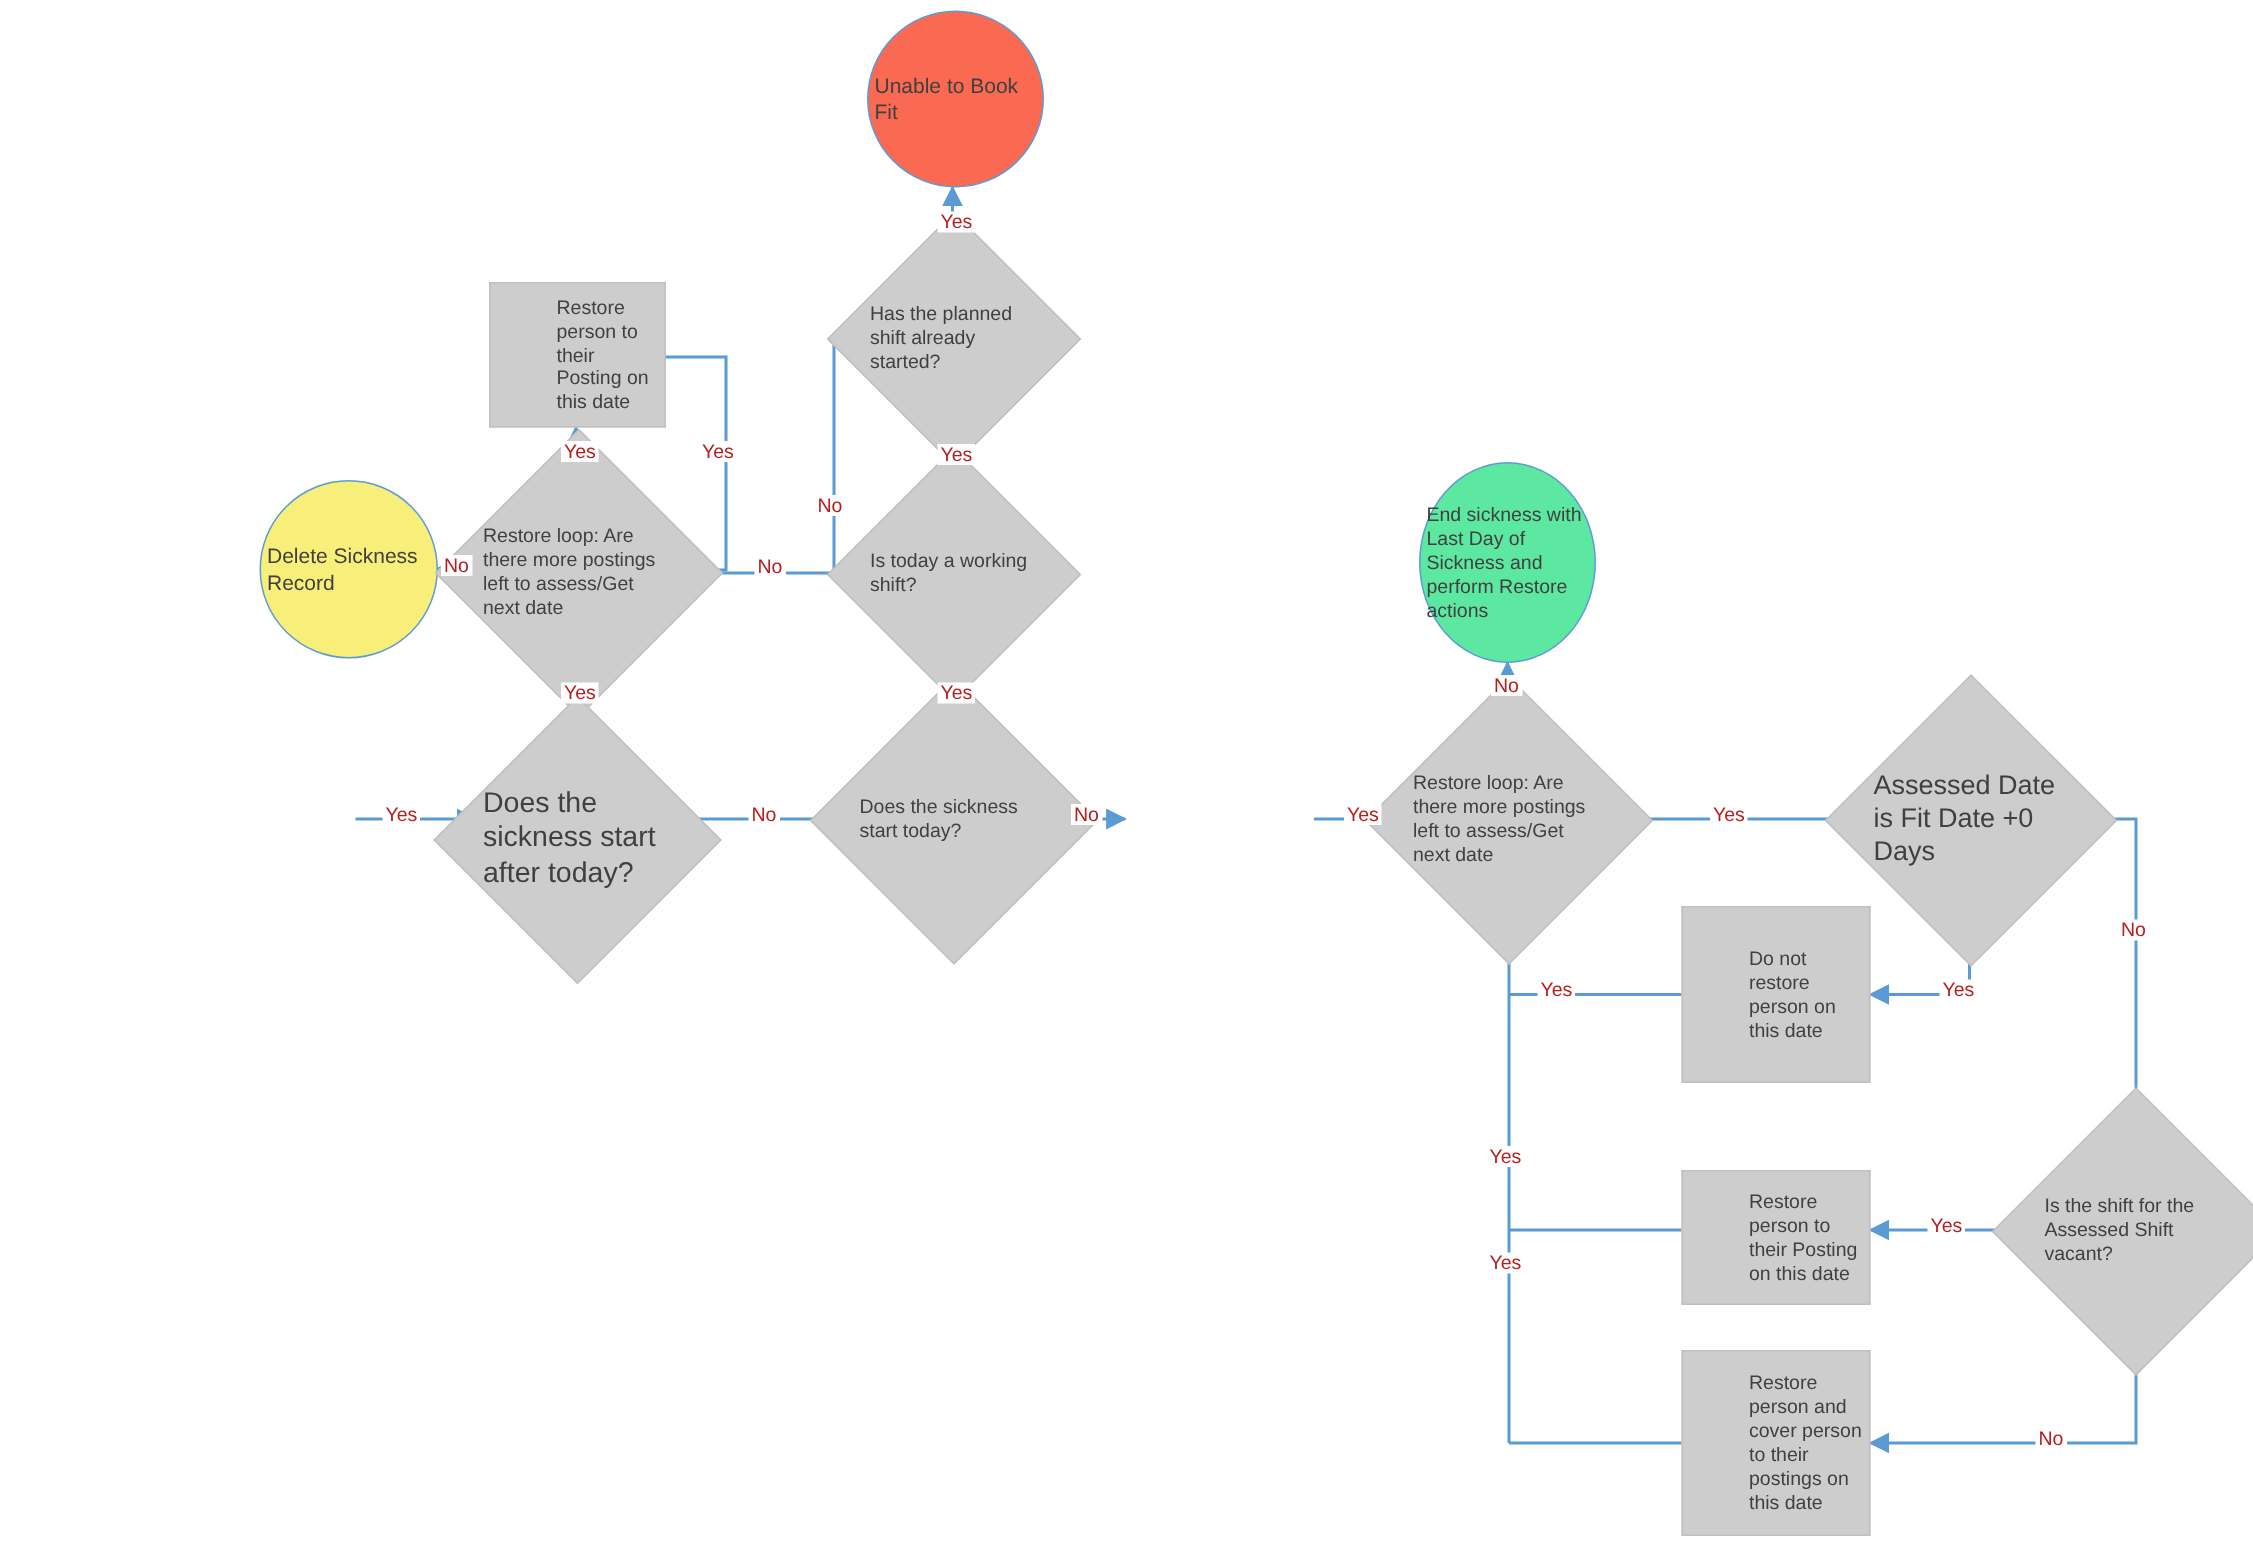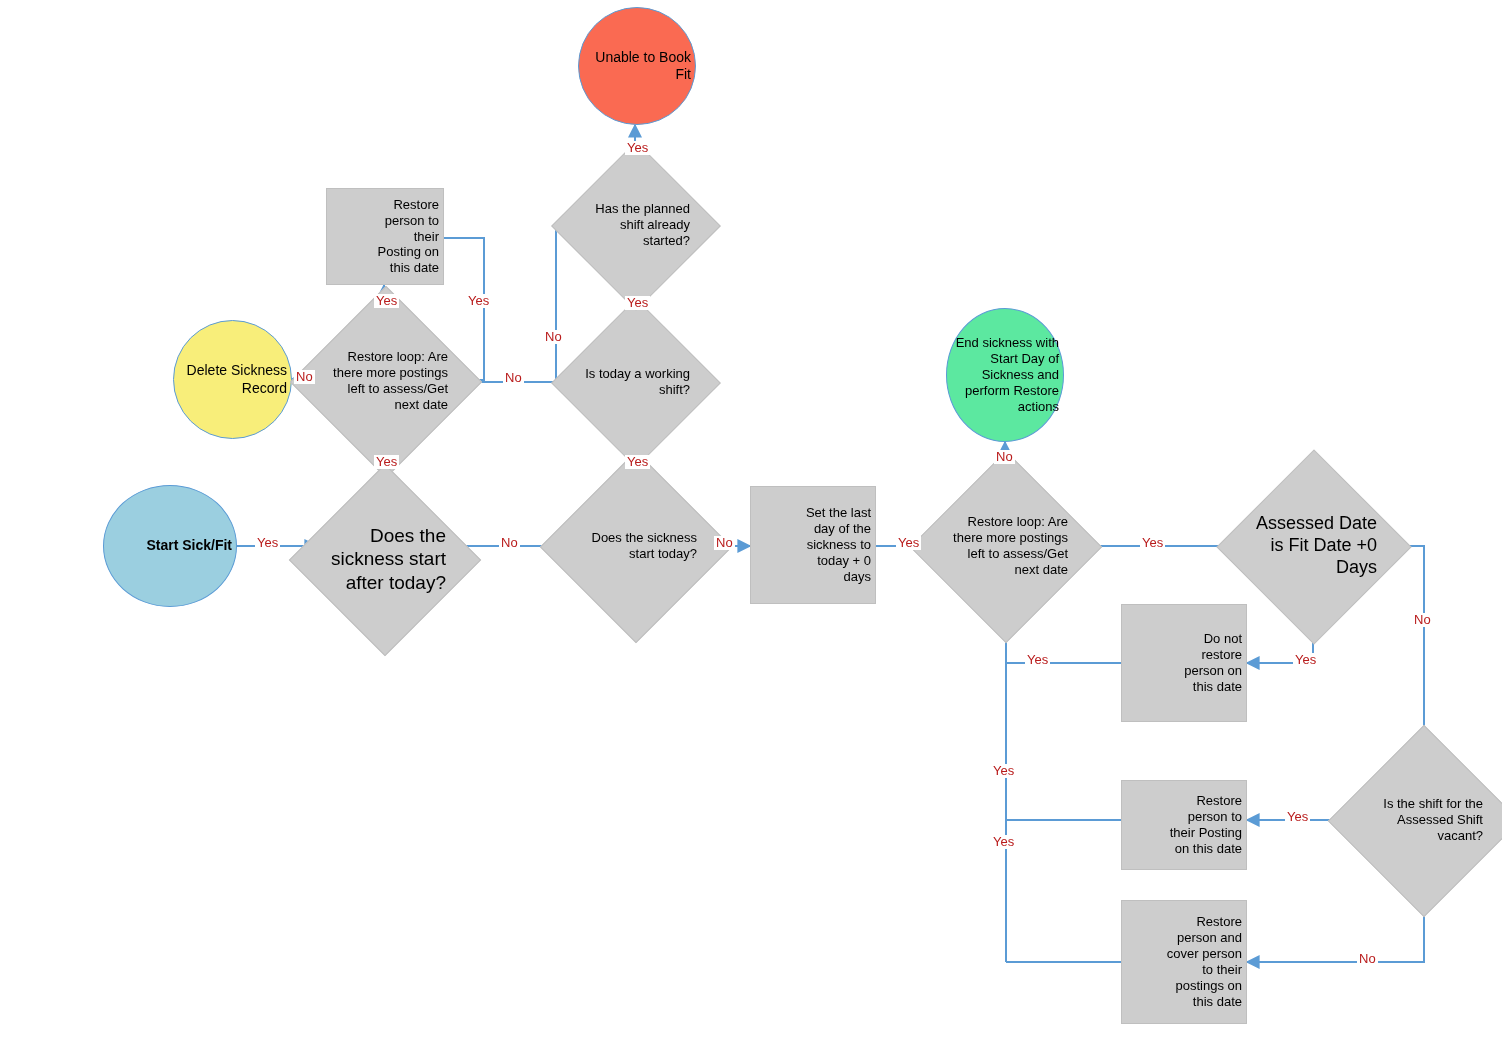--- a/index.html
+++ b/index.html
@@ -1,21 +1,21 @@
 <!DOCTYPE html>
 <html><head>
 <meta charset="utf-8">
 <style>
   html,body{margin:0;padding:0;background:#ffffff;}
   body{width:1502px;height:1043px;position:relative;overflow:hidden;
        font-family:"Liberation Sans","DejaVu Sans",sans-serif;}
   #canvas{position:absolute;left:0;top:0;width:1502px;height:1043px;}
   svg#wires{position:absolute;left:0;top:0;width:1502px;height:1043px;pointer-events:none;}
   .node{position:absolute;box-sizing:border-box;display:flex;align-items:center;
-        justify-content:center;text-align:right;color:#000000;}
+        justify-content:center;text-align:left;color:#404040;}
   .node .txt{display:block;width:100%;padding:0 4px;line-height:1.22;}
   .circle{border-radius:50%;border:1.3px solid #5B9BD5;}
   .rect{background:#CDCDCD;border:1px solid #BFBFBF;padding-left:40px;}
   .diamond{background:transparent;border:none;}
   .diamond .dshape{position:absolute;left:0;top:0;width:100%;height:100%;
         background:#CDCDCD;border:1px solid #BFBFBF;
         transform:rotate(45deg);transform-origin:50% 50%;}
   .diamond .txt{position:relative;z-index:2;}
   .edge-label{position:absolute;color:#b91c1c;font-size:13px;white-space:nowrap;
         background:#ffffff;padding:0 2px;line-height:1.1;}
@@ -72,43 +72,37 @@
       <path d="M 1424 886 L 1424 962 L 1247 962" marker-end="url(#ah)"></path>
 
       <path d="M 1121 663 L 1006 663"></path>
       <path d="M 1121 820 L 1006 820"></path>
       <path d="M 1121 962 L 1006 962"></path>
       <path d="M 1006 962 L 1006 613" marker-end="url(#ah)"></path>
 
     </g>
   </svg>
 
-  <div class="node circle" style="left:103px;top:485px;width:134px;height:122px;background:#9BCFE0;font-size:14px;font-weight:bold;">
-    <span class="txt">Start Sick/Fit</span>
-  </div>
 
   <div class="node circle" style="left:578px;top:7px;width:118px;height:118px;background:#FA6A52;font-size:14px;">
     <span class="txt">Unable to Book Fit</span>
   </div>
 
   <div class="node circle" style="left:173px;top:320px;width:119px;height:119px;background:#F8EE7A;font-size:14px;">
     <span class="txt">Delete Sickness Record</span>
   </div>
 
   <div class="node circle" style="left:946px;top:308px;width:118px;height:134px;background:#5CE8A0;font-size:13px;">
-    <span class="txt">End sickness with Start Day of Sickness and perform Restore actions</span>
+    <span class="txt">End sickness with Last Day of Sickness and perform Restore actions</span>
   </div>
 
   <div class="node rect" style="left:326px;top:188px;width:118px;height:97px;font-size:13px;">
     <span class="txt">Restore person to their Posting on this date</span>
   </div>
 
-  <div class="node rect" style="left:750px;top:486px;width:126px;height:118px;font-size:13px;">
-    <span class="txt">Set the last day of the sickness to today + 0 days</span>
-  </div>
 
   <div class="node rect" style="left:1121px;top:604px;width:126px;height:118px;font-size:13px;">
     <span class="txt">Do not restore person on this date</span>
   </div>
 
   <div class="node rect" style="left:1121px;top:780px;width:126px;height:90px;font-size:13px;">
     <span class="txt">Restore person to their Posting on this date</span>
   </div>
 
   <div class="node rect" style="left:1121px;top:900px;width:126px;height:124px;font-size:13px;">

